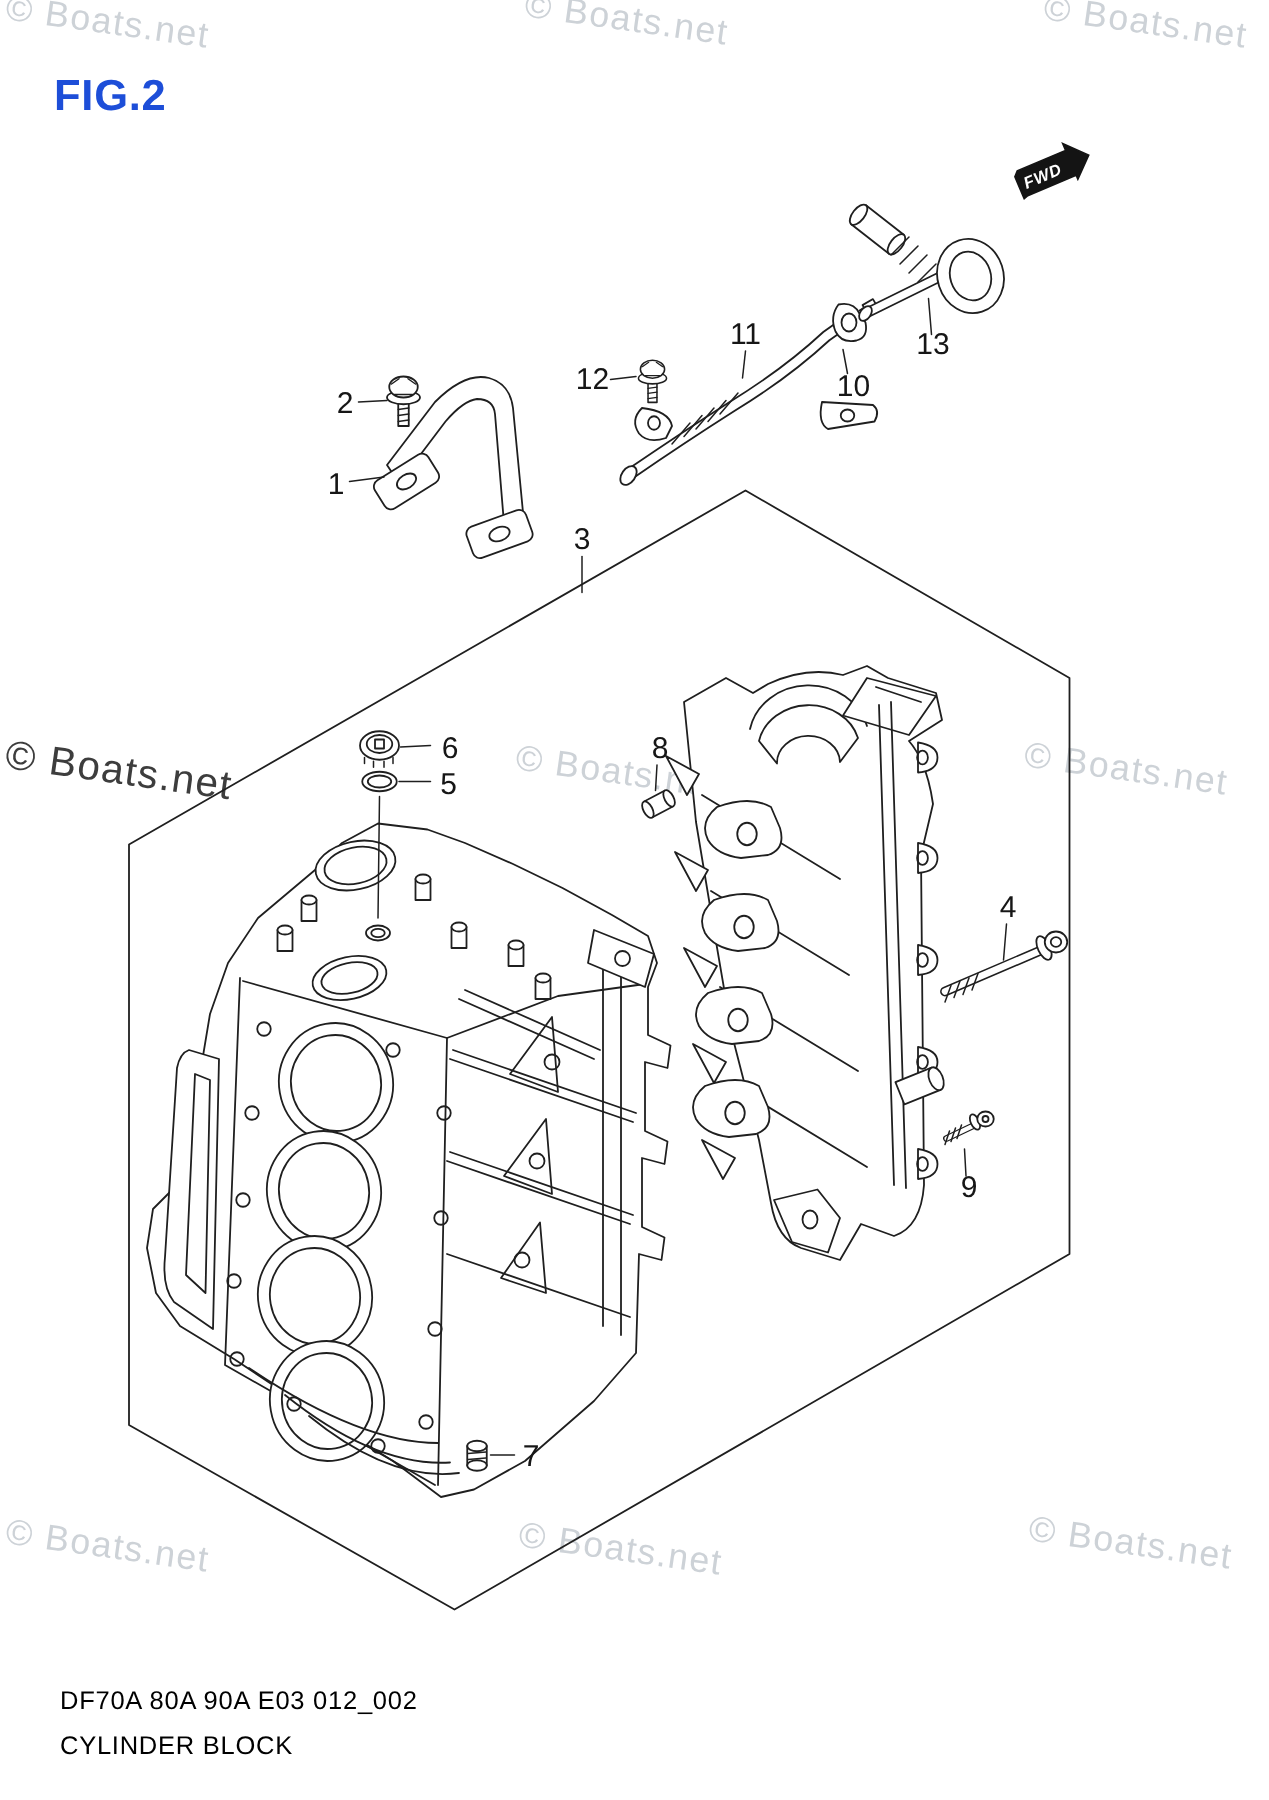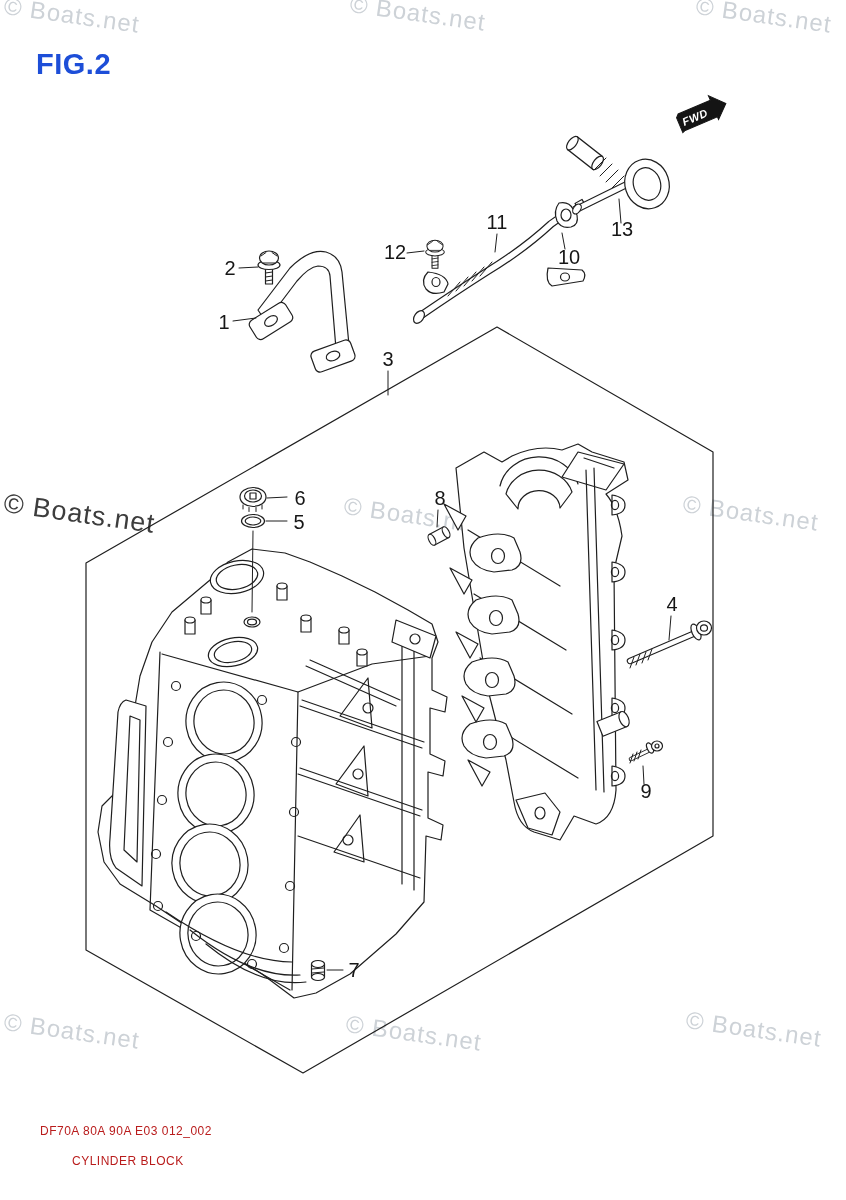--- a/index.html
+++ b/index.html
@@ -11,25 +11,25 @@
     position:absolute;color:#cdd2d7;font-size:24px;white-space:nowrap;
     transform:rotate(8deg);transform-origin:left top;letter-spacing:1px;
     user-select:none;
   }
   .wm.dark{color:#3d3d3d;font-size:27px;}
   .fig-title{
     position:absolute;left:36px;top:48px;font-size:29px;font-weight:bold;
     color:#1d4ed8;letter-spacing:0.5px;
   }
   .footer-line{
-    position:absolute;left:40px;color:#b91c1c;font-size:12px;letter-spacing:0.5px;
+    position:absolute;left:40px;color:#000000;font-size:17px;letter-spacing:0.5px;
     white-space:nowrap;
   }
   .footer-model{top:1124px;}
-  .footer-caption{top:1154px;margin-left:32px;}
+  .footer-caption{top:1154px;}
   svg{position:absolute;left:0;top:0;}
   .ln{stroke:#1f1f1f;fill:none;stroke-width:1.2;stroke-linecap:round;stroke-linejoin:round;}
   .th{stroke:#1f1f1f;fill:none;stroke-width:1;stroke-linecap:round;}
   .wh{fill:#ffffff;stroke:#1f1f1f;stroke-width:1.2;stroke-linejoin:round;}
   .plbl{font-family:"Liberation Sans",sans-serif;font-size:20px;fill:#161616;text-anchor:middle;}
   .flagtxt{font-family:"Liberation Sans",sans-serif;font-size:11px;font-weight:bold;font-style:italic;fill:#fff;letter-spacing:0.5px;}
 </style>
 </head>
 <body>
 

